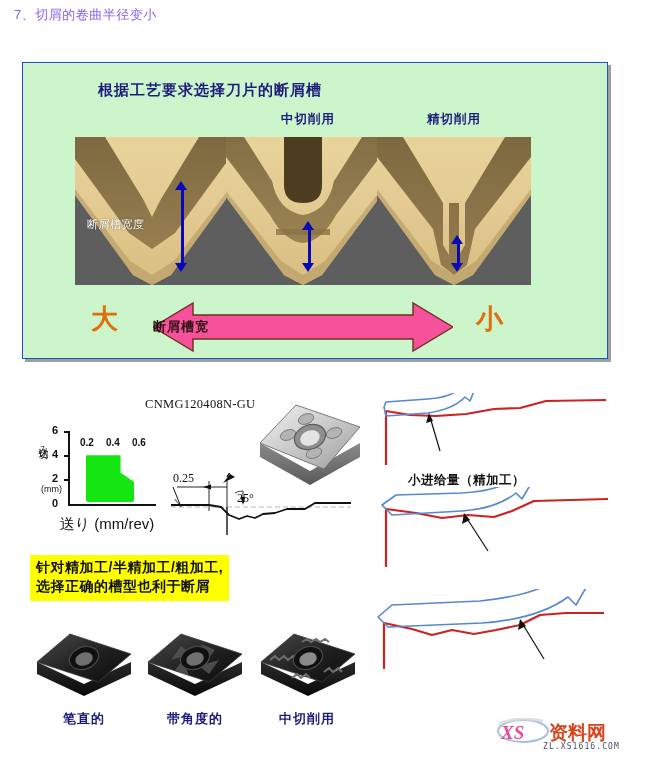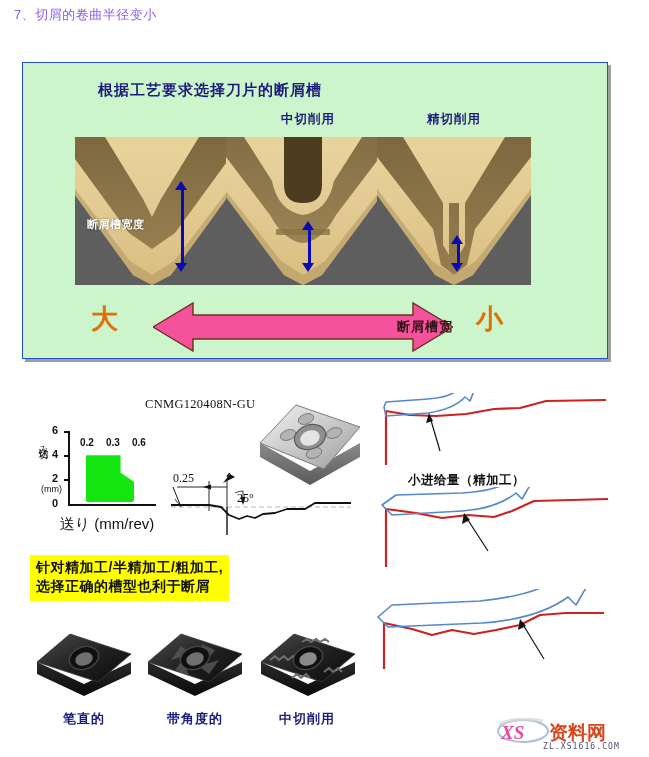--- a/index.html
+++ b/index.html
@@ -58,42 +58,42 @@
   .arrow-head {
     position:absolute; width:0;height:0;
     border-left:6px solid transparent;
     border-right:6px solid transparent;
   }
   .arrow-head.up { border-bottom:9px solid #0a0ab4; }
   .arrow-head.down { border-top:9px solid #0a0ab4; }
 
   .groove-label {
     position:absolute;
-    font-size:11px; font-weight:bold; color:#ffffff;
+    font-size:11px; font-weight:normal; color:#ffffff;
     letter-spacing:0.5px; white-space:nowrap;
     text-shadow: 0 0 2px rgba(0,0,0,.55);
   }
 
   
   .bigsmall {
     position:absolute; top:238px;
     font-size:27px; font-weight:bold; color:#e0700c;
     font-family:"DejaVu Sans", sans-serif;
   }
   .bigsmall.left { left:68px; }
   .bigsmall.right { left:453px; }
 
   
   #pink-arrow {
     position:absolute; left:130px; top:238px;
     width:300px; height:52px;
   }
   #pink-arrow-label {
     position:absolute; left:130px; top:255px; width:300px;
-    text-align:right; font-size:13px; font-weight:bold; color:#2a1111;
+    text-align:left; font-size:13px; font-weight:bold; color:#2a1111;
     letter-spacing:1px;
   }
 
   
   #lower { position:absolute; left:0; top:375px; width:649px; height:382px; }
 
   
   #chart-wrap { position:absolute; left:30px; top:48px; width:130px; height:105px; }
   #chart-axis-y-label {
     position:absolute; left:-2px; top:18px; width:34px;
@@ -283,21 +283,21 @@
       <div class="ytick" style="top:17px;">4</div>
       <div class="ytick" style="top:41px;">2</div>
       <div class="ytick" style="top:66px;">0</div>
       <div class="ytick-mark" style="top:0px;"></div>
       <div class="ytick-mark" style="top:24px;"></div>
       <div class="ytick-mark" style="top:48px;"></div>
 
       <div id="green-region"></div>
 
       <div class="xtick" style="left:12px;">0.2</div>
-      <div class="xtick" style="left:38px;">0.3</div>
+      <div class="xtick" style="left:38px;">0.4</div>
       <div class="xtick" style="left:64px;">0.6</div>
     </div>
     <div id="chart-x-label">送り (mm/rev)</div>
   </div>
 
   <div id="insert-code">CNMG120408N-GU</div>
 
   <div id="insert3d">
     <svg width="105" height="95" viewBox="0 0 105 95">
       <defs>

